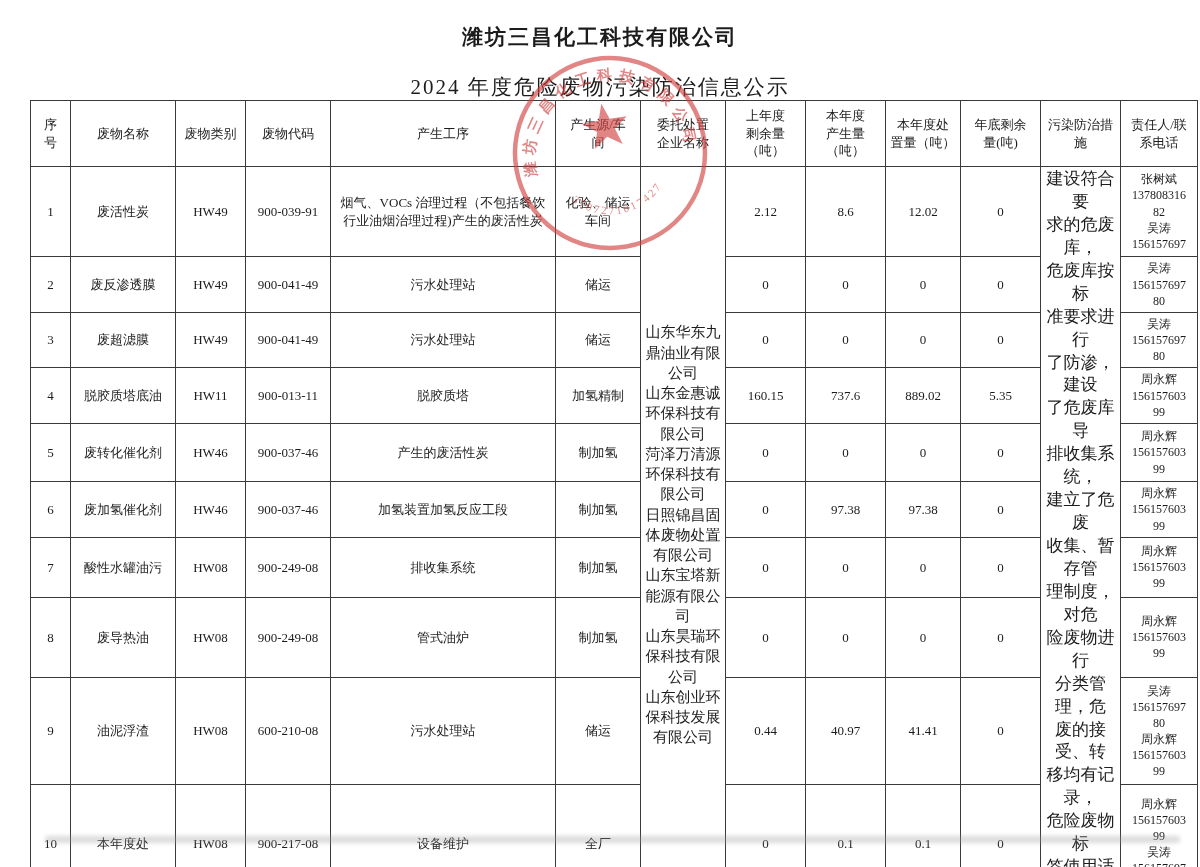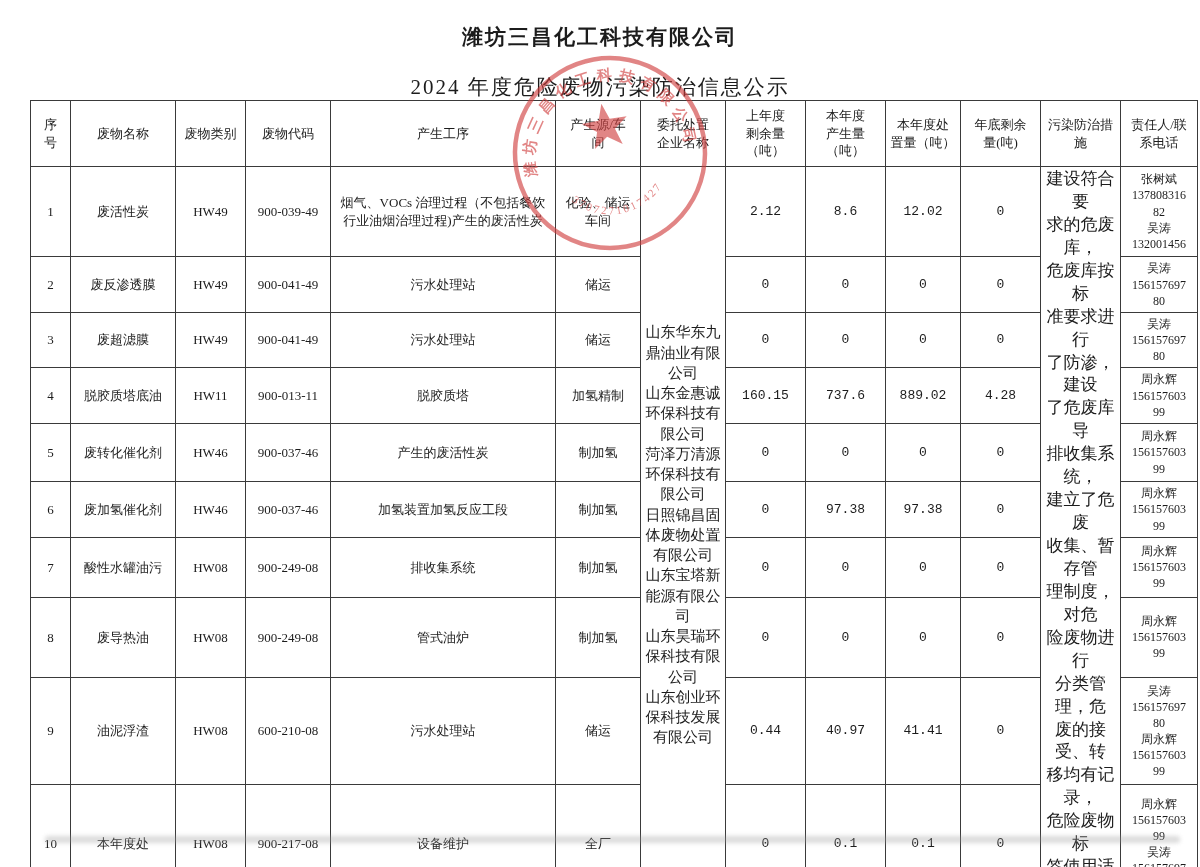--- a/index.html
+++ b/index.html
@@ -32,21 +32,21 @@
   tr.r4{height:46px;}
   tr.r5{height:54px;}
   tr.r6{height:50px;}
   tr.r7{height:56px;}
   tr.r8{height:74px;}
   tr.r9{height:92px;}
   tr.r10{height:110px;}
   td.contact{font-size:12px;line-height:1.24;padding:1px 1px;}
   td.companies{font-size:15px;line-height:1.42;padding:1px 2px;}
   td.measures{font-size:17px;line-height:1.85;padding:1px 2px;}
-  td.num{font-size:13px;font-family:Liberation Mono, monospace;}
+  td.num{font-size:13px;}
   .stamp{position:absolute;left:505px;top:48px;pointer-events:none;}
   .scan-shadow{
     position:absolute;left:45px;top:836px;width:1135px;height:7px;
     background:#9a9a9a;opacity:.35;filter:blur(2px);border-radius:3px;
   }
 </style>
 </head>
 <body>
 
 <div class="titles">
@@ -94,21 +94,21 @@
 量(吨)</th>
     <th>污染防治措
 施</th>
     <th>责任人/联
 系电话</th>
   </tr>
   <tr class="r1">
     <td>1</td>
     <td>废活性炭</td>
     <td>HW49</td>
-    <td>900-039-49</td>
+    <td>900-039-91</td>
     <td>烟气、VOCs 治理过程（不包括餐饮
 行业油烟治理过程)产生的废活性炭</td>
     <td>化验、储运
 车间</td>
     <td class="companies" rowspan="10">山东华东九
 鼎油业有限
 公司
 山东金惠诚
 环保科技有
 限公司
@@ -144,21 +144,21 @@
 险废物进行
 分类管理，危
 废的接受、转
 移均有记录，
 危险废物标
 签使用适当。</td>
     <td class="contact">张树斌
 137808316
 82
 吴涛
-132001456</td>
+156157697</td>
   </tr>
   <tr class="r2">
     <td>2</td>
     <td>废反渗透膜</td>
     <td>HW49</td>
     <td>900-041-49</td>
     <td>污水处理站</td>
     <td>储运</td>
     <td class="num">0</td>
     <td class="num">0</td>
@@ -186,21 +186,21 @@
   <tr class="r4">
     <td>4</td>
     <td>脱胶质塔底油</td>
     <td>HW11</td>
     <td>900-013-11</td>
     <td>脱胶质塔</td>
     <td>加氢精制</td>
     <td class="num">160.15</td>
     <td class="num">737.6</td>
     <td class="num">889.02</td>
-    <td class="num">4.28</td>
+    <td class="num">5.35</td>
     <td class="contact">周永辉
 156157603
 99</td>
   </tr>
   <tr class="r5">
     <td>5</td>
     <td>废转化催化剂</td>
     <td>HW46</td>
     <td>900-037-46</td>
     <td>产生的废活性炭</td>

